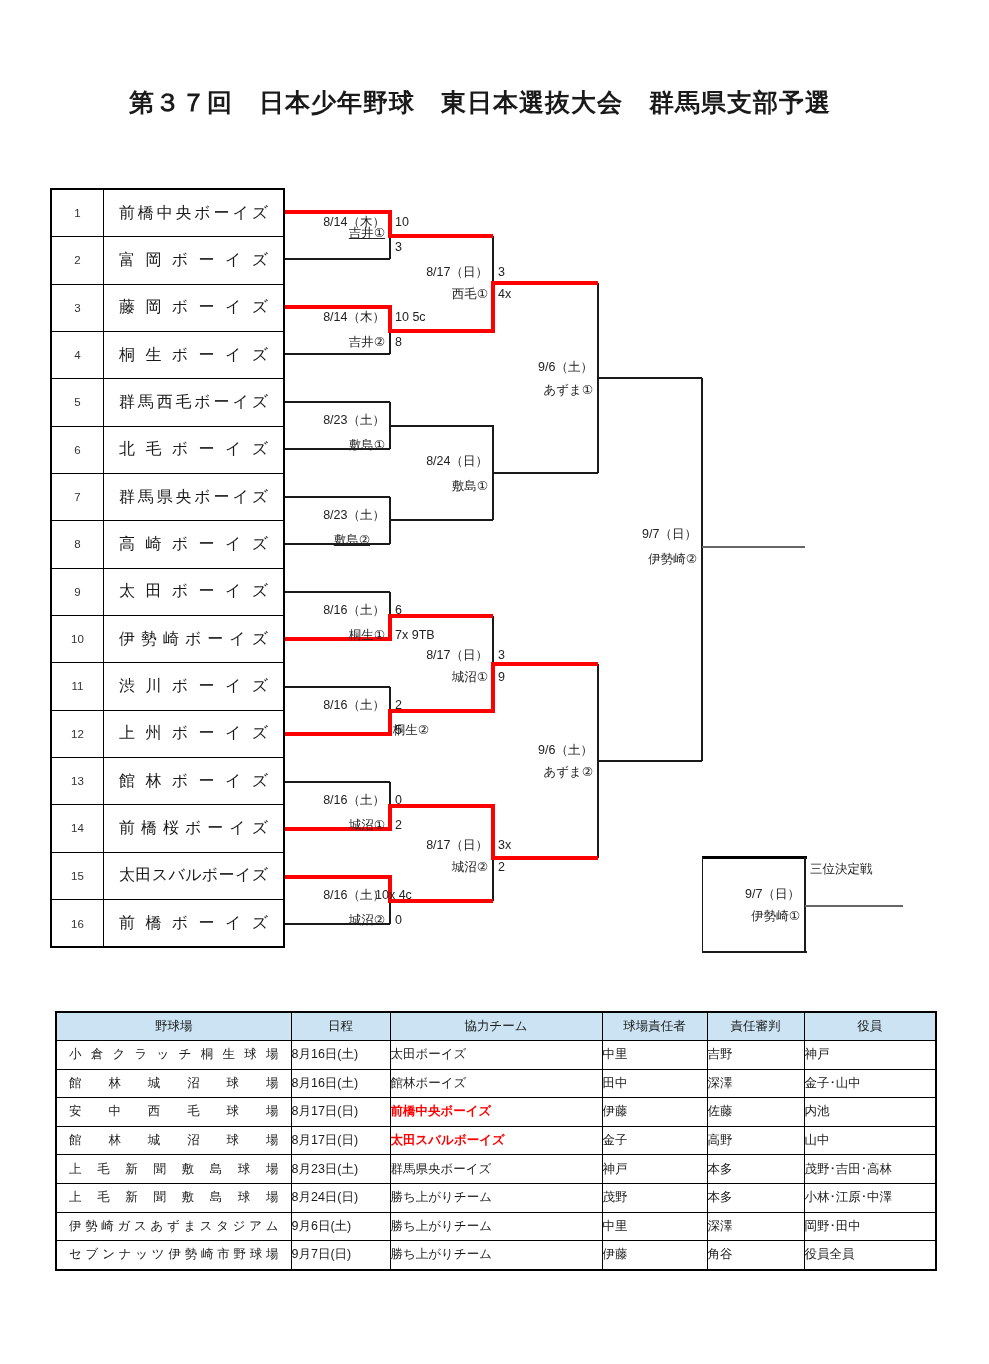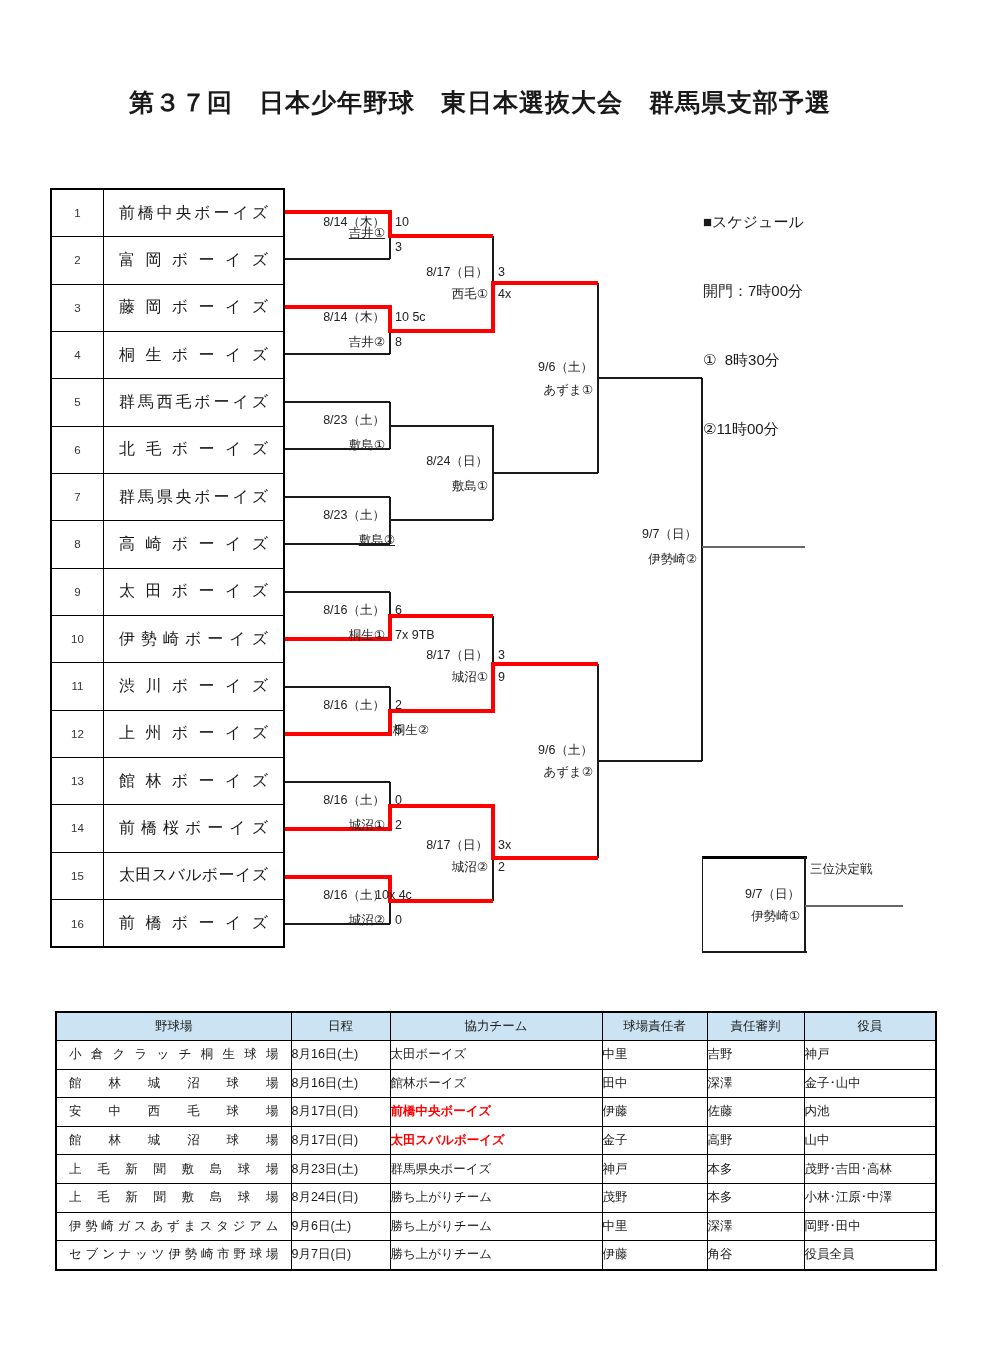--- a/index.html
+++ b/index.html
@@ -40,26 +40,20 @@
   .schedtable td.red,.schedtable span.red{color:#ff0000;font-weight:bold;}
   .schedtable{border:2px solid #000;}
 </style>
 </head>
 <body>
 
 <div id="page">
 
   <div class="title">第３７回　日本少年野球　東日本選抜大会　群馬県支部予選</div>
 
-  <div class="sched-note">
-    <div>■スケジュール</div>
-    <div>開門：7時00分</div>
-    <div>①  8時30分</div>
-    <div>②11時00分</div>
-  </div>
 
   <div class="teambox" id="teambox">
       <div class="teamrow">
         <div class="seedcell">1</div>
         <div class="namecell">
           <span class="nm">前橋中央ボーイズ</span>
         </div>
       </div>
       <div class="teamrow">
         <div class="seedcell">2</div>
@@ -218,21 +212,21 @@
       <div class="blab" style="top: 224px; left: 235px; width: 150px; text-decoration: underline;">吉井①</div>
       <div class="bscore" style="top: 213px; left: 395px;">10</div>
       <div class="bscore" style="top: 238px; left: 395px;">3</div>
       <div class="blab" style="top: 308px; left: 235px; width: 150px;">8/14（木）</div>
       <div class="blab" style="top: 333px; left: 235px; width: 150px;">吉井②</div>
       <div class="bscore" style="top: 308px; left: 395px;">10 5c</div>
       <div class="bscore" style="top: 333px; left: 395px;">8</div>
       <div class="blab" style="top: 411px; left: 235px; width: 150px;">8/23（土）</div>
       <div class="blab" style="top: 436px; left: 235px; width: 150px;">敷島①</div>
       <div class="blab" style="top: 506px; left: 235px; width: 150px;">8/23（土）</div>
-      <div class="blab" style="top: 531px; left: 245px; width: 150px; text-decoration: underline;">敷島②</div>
+      <div class="blab" style="top: 531px; left: 220px; width: 150px; text-decoration: underline;">敷島②</div>
       <div class="blab" style="top: 601px; left: 235px; width: 150px;">8/16（土）</div>
       <div class="blab" style="top: 626px; left: 235px; width: 150px;">桐生①</div>
       <div class="bscore" style="top: 601px; left: 395px;">6</div>
       <div class="bscore" style="top: 626px; left: 395px;">7x 9TB</div>
       <div class="blab" style="top: 696px; left: 235px; width: 150px;">8/16（土）</div>
       <div class="blab" style="top: 721px; left: 235px; width: 150px; padding-left: 44px;">桐生②</div>
       <div class="bscore" style="top: 696px; left: 395px;">2</div>
       <div class="bscore" style="top: 721px; left: 395px;">5</div>
       <div class="blab" style="top: 791px; left: 235px; width: 150px;">8/16（土）</div>
       <div class="blab" style="top: 816px; left: 235px; width: 150px;">城沼①</div>

